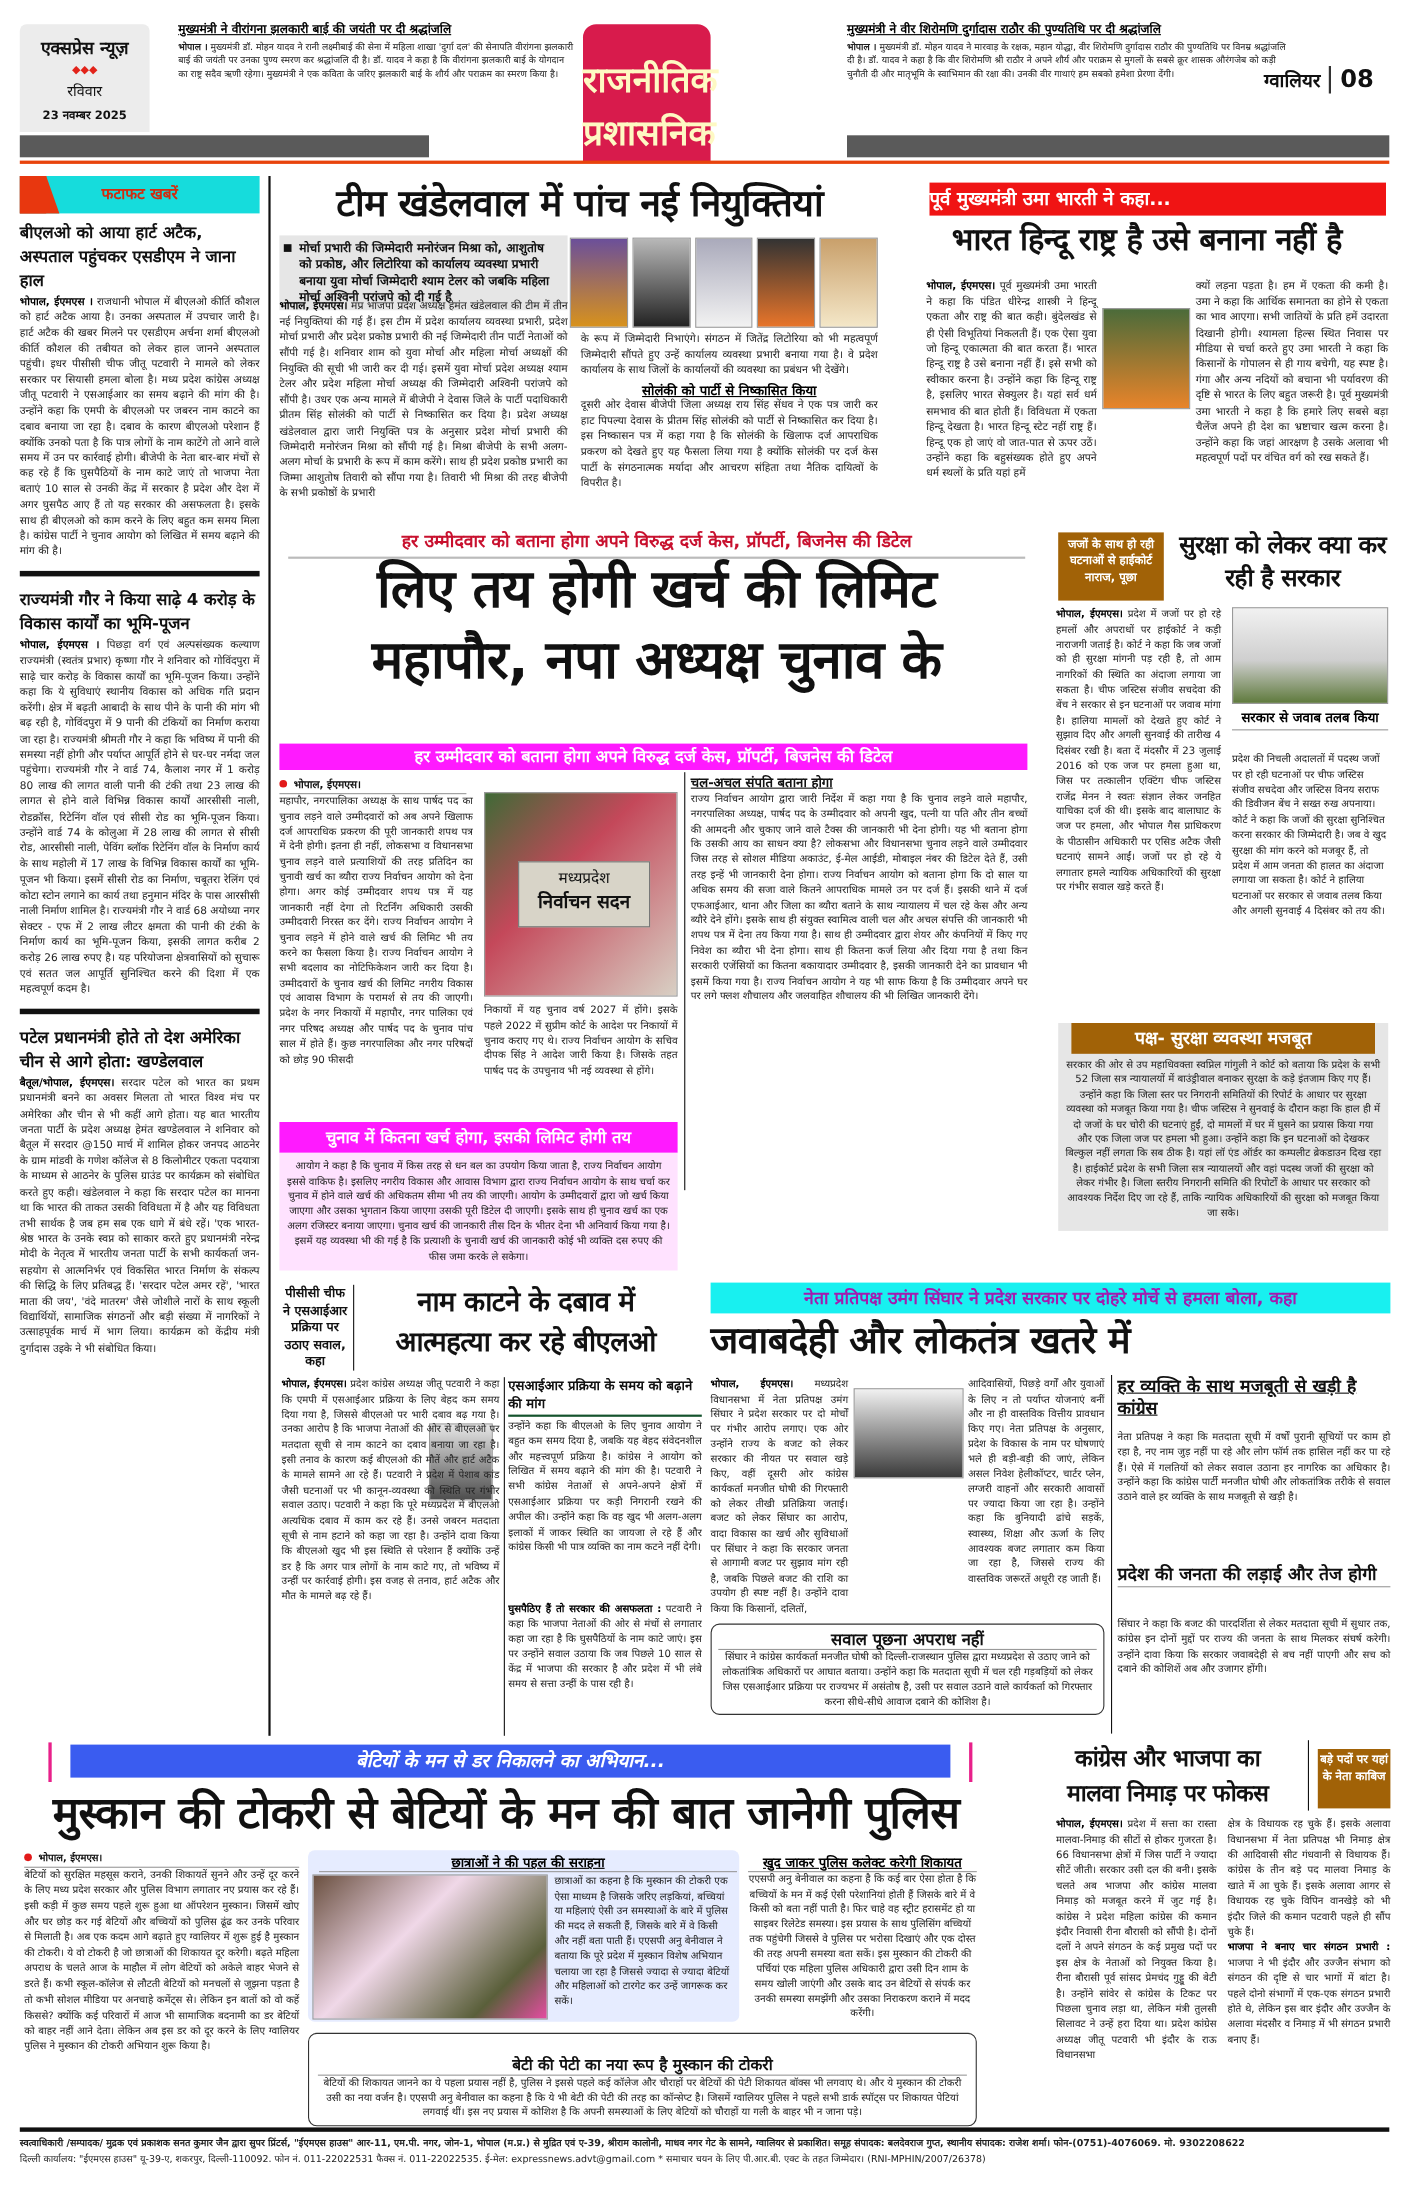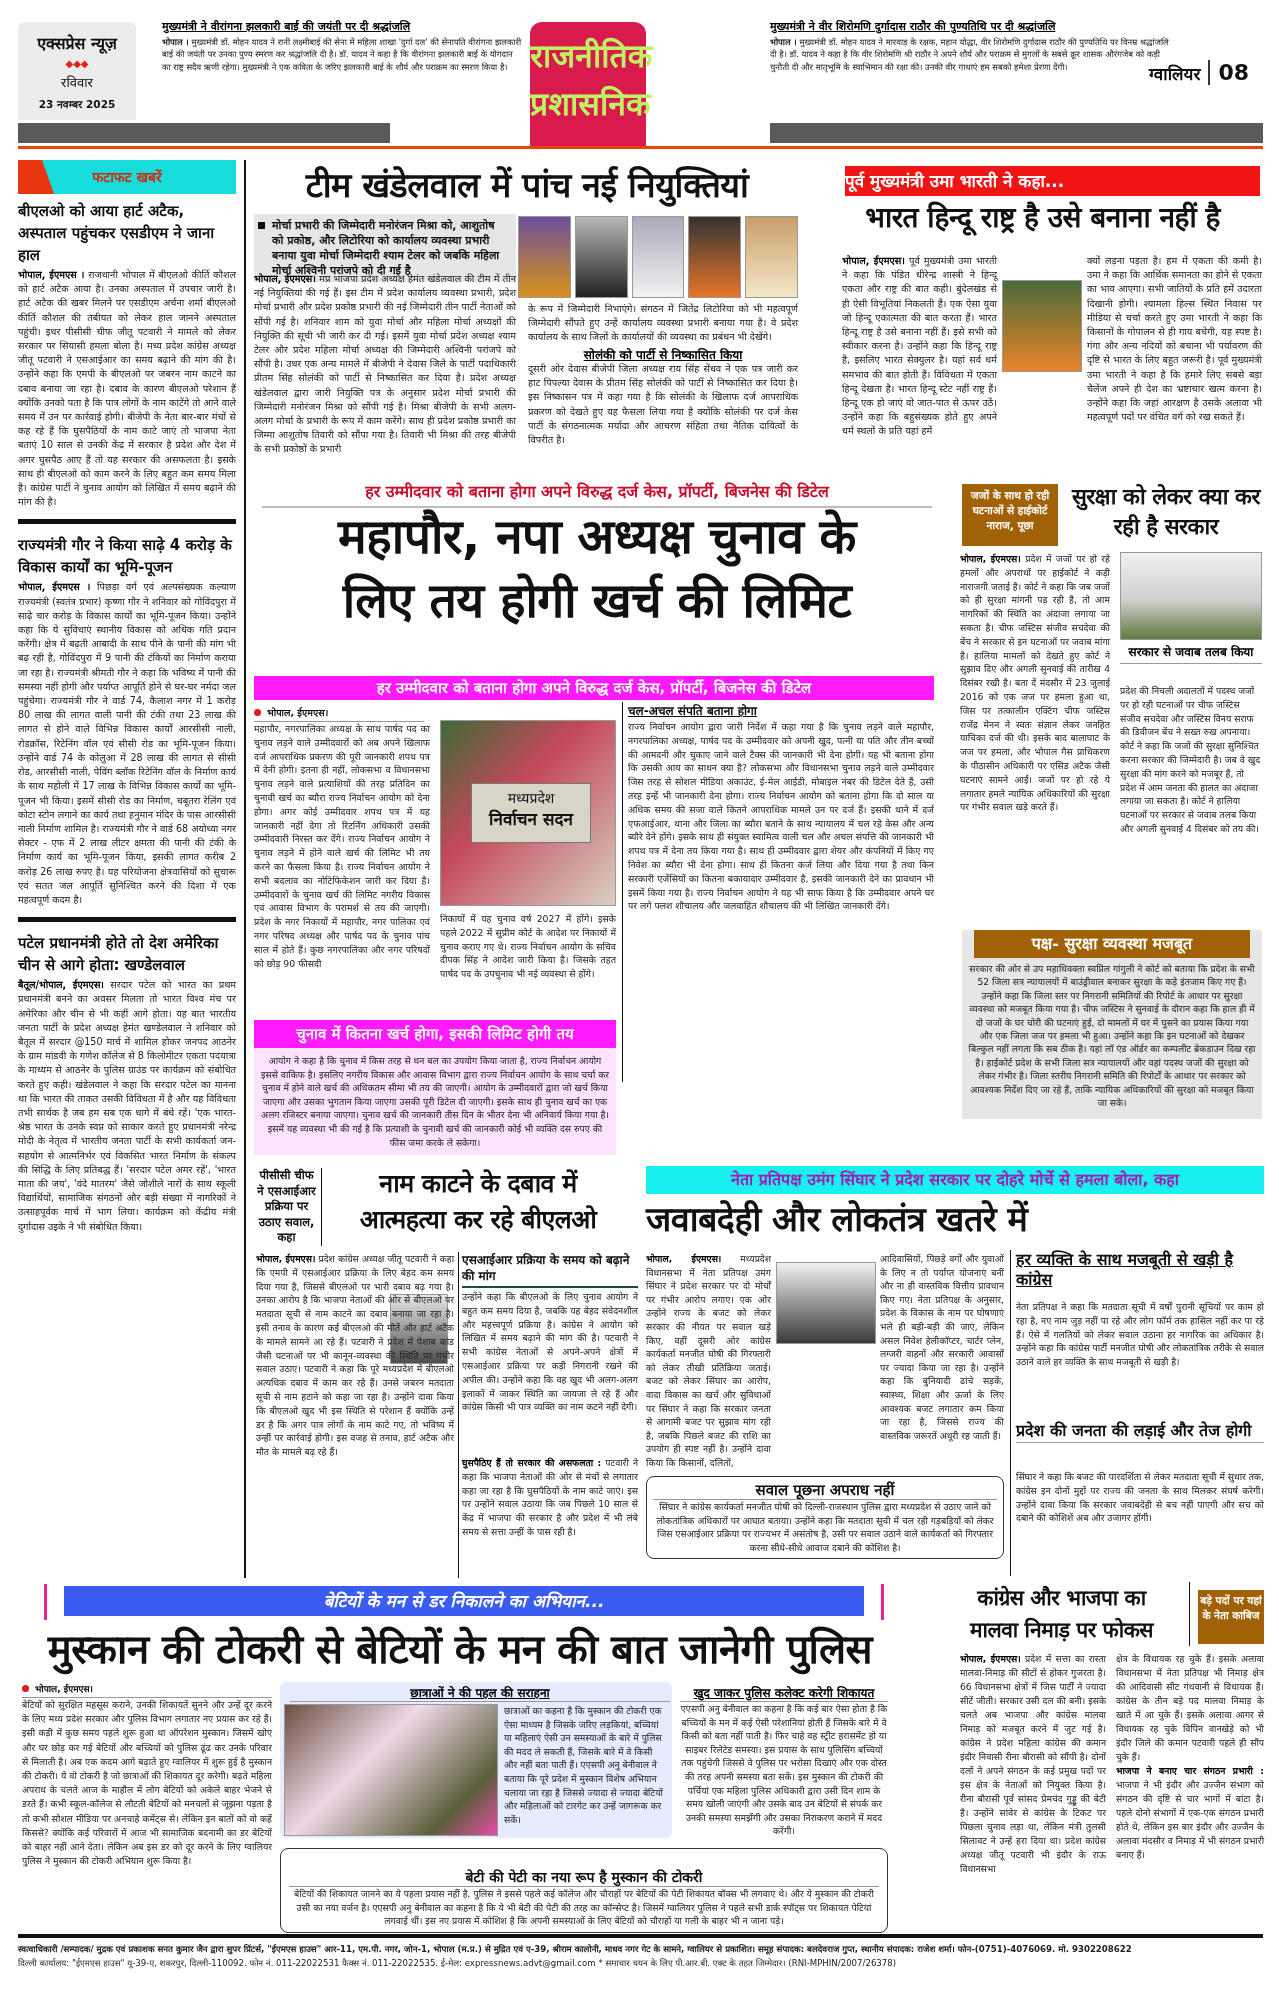--- a/index.html
+++ b/index.html
@@ -10,21 +10,21 @@
 
 .mast-date{left:18px;top:22px;width:118px;height:98px;background:#ececec;border-radius:6px 6px 0 0;text-align:center;padding-top:10px}
 .mast-brand{font-size:16px;font-weight:bold;color:#111}
 .mast-diamond{color:#e2231a;font-size:10px;margin:4px 0}
 .mast-day{font-size:13px}
 .mast-datestr{font-size:10.5px;font-weight:bold;margin-top:6px}
 .mast-bar{top:123px;height:20px;background:#5a5a5a}
 .mast-line{left:18px;top:146px;width:1245px;height:3px;background:#e8430c}
 .brief-head{font-size:11px;font-weight:bold;text-decoration:underline;color:#000;margin-bottom:3px}
 .brief-body{font-size:8.4px;line-height:12.4px;color:#222}
-.section-box{left:530px;top:22px;width:110px;height:126px;background:#d81b4c;border-radius:12px 12px 0 0;color:#bef264;font-weight:bold;font-size:32px;line-height:48px;text-align:center;padding-top:10px;width:116px}
+.section-box{left:530px;top:22px;width:110px;height:126px;background:#d81b4c;border-radius:12px 12px 0 0;color:#fef9c3;font-weight:bold;font-size:32px;line-height:48px;text-align:center;padding-top:27px;width:116px}
 .city{right:30px;top:60px;font-size:17px;font-weight:bold}
 .city .pg{border-left:2px solid #333;padding-left:8px;margin-left:8px;font-size:22px}
 
 .col-left{left:18px;top:160px;width:218px}
 .fatafat{height:34px;background:#16dcdc;position:relative;color:#d42a0e;font-weight:bold;font-size:14px;text-align:center;line-height:34px}
 .fatafat:before{content:"";position:absolute;left:0;top:0;border-left:24px solid #e8370f;border-right:12px solid transparent;height:0;border-bottom:34px solid #e8370f;border-right-color:transparent;width:0}
 .story-head{font-size:15px;font-weight:bold;line-height:22px;margin:6px 0 2px;color:#111}
 .rule-thick{height:5px;background:#111;margin:10px 0}
 .vline{background:#111;width:1.5px}
 
@@ -106,22 +106,22 @@
 <div class="abs body-text" style="left:528px;top:362px;width:270px">दूसरी ओर देवास बीजेपी जिला अध्यक्ष राय सिंह सेंधव ने एक पत्र जारी कर हाट पिपल्या देवास के प्रीतम सिंह सोलंकी को पार्टी से निष्कासित कर दिया है। इस निष्कासन पत्र में कहा गया है कि सोलंकी के खिलाफ दर्ज आपराधिक प्रकरण को देखते हुए यह फैसला लिया गया है क्योंकि सोलंकी पर दर्ज केस पार्टी के संगठनात्मक मर्यादा और आचरण संहिता तथा नैतिक दायित्वों के विपरीत है।</div>
 
 <div class="abs kicker-red" style="left:845px;top:166px;width:415px;height:30px;line-height:30px;font-size:17px">पूर्व मुख्यमंत्री उमा भारती ने कहा...</div>
 <div class="abs h1" style="left:820px;top:198px;width:445px;font-size:28px;line-height:40px;text-align:center">भारत हिन्दू राष्ट्र है उसे बनाना नहीं है</div>
 <div class="abs photo" style="left:1002px;top:280px;width:80px;height:92px;background:linear-gradient(180deg,#4b6b3a,#e8842a)"></div>
 <div class="abs body-text" style="left:842px;top:254px;width:155px"><b>भोपाल, ईएमएस।</b> <span>पूर्व मुख्यमंत्री उमा भारती ने कहा कि पंडित धीरेन्द्र शास्त्री ने हिन्दू एकता और राष्ट्र की बात कही। बुंदेलखंड से ही ऐसी विभूतियां निकलती हैं। एक ऐसा युवा जो हिन्दू एकात्मता की बात करता हैं। भारत हिन्दू राष्ट्र है उसे बनाना नहीं हैं। इसे सभी को स्वीकार करना है। उन्होंने कहा कि हिन्दू राष्ट्र है, इसलिए भारत सेक्युलर है। यहां सर्व धर्म समभाव की बात होती हैं। विविधता में एकता हिन्दू देखता है। भारत हिन्दू स्टेट नहीं राष्ट्र हैं। हिन्दू एक हो जाएं वो जात-पात से ऊपर उठें। उन्होंने कहा कि बहुसंख्यक होते हुए अपने धर्म स्थलों के प्रति यहां हमें</span></div>
 <div class="abs body-text" style="left:1087px;top:254px;width:175px">क्यों लड़ना पड़ता है। हम में एकता की कमी है। उमा ने कहा कि आर्थिक समानता का होने से एकता का भाव आएगा। सभी जातियों के प्रति हमें उदारता दिखानी होगी। श्यामला हिल्स स्थित निवास पर मीडिया से चर्चा करते हुए उमा भारती ने कहा कि किसानों के गोपालन से ही गाय बचेगी, यह स्पष्ट है। गंगा और अन्य नदियों को बचाना भी पर्यावरण की दृष्टि से भारत के लिए बहुत जरूरी है। पूर्व मुख्यमंत्री उमा भारती ने कहा है कि हमारे लिए सबसे बड़ा चैलेंज अपने ही देश का भ्रष्टाचार खत्म करना है। उन्होंने कहा कि जहां आरक्षण है उसके अलावा भी महत्वपूर्ण पदों पर वंचित वर्ग को रख सकते हैं।</div>
 
 <div class="abs" style="left:262px;top:480px;width:670px;font-size:16px;font-weight:bold;color:#c8102e;text-align:center;border-bottom:2px solid #bbb;padding-bottom:4px">हर उम्मीदवार को बताना होगा अपने विरुद्ध दर्ज केस, प्रॉपर्टी, बिजनेस की डिटेल</div>
 <div class="abs h1" style="left:262px;top:504px;width:670px;font-size:48px;line-height:64px;text-align:center">
+  <div>लिए तय होगी खर्च की लिमिट</div>
   <div>महापौर, नपा अध्यक्ष चुनाव के</div>
-  <div>लिए तय होगी खर्च की लिमिट</div>
 </div>
 <div class="abs kicker-mag" style="left:254px;top:676px;width:680px;height:24px;line-height:24px;font-size:15px">हर उम्मीदवार को बताना होगा अपने विरुद्ध दर्ज केस, प्रॉपर्टी, बिजनेस की डिटेल</div>
 <div class="abs" style="left:254px;top:706px;width:170px;font-size:9.5px;font-weight:bold;border-bottom:1px solid #999;padding-bottom:2px"><span class="bullet-red"></span><span>भोपाल, ईएमएस।</span></div>
 <div class="abs body-text" style="left:254px;top:722px;width:176px;font-size:9.3px;line-height:13.8px">महापौर, नगरपालिका अध्यक्ष के साथ पार्षद पद का चुनाव लड़ने वाले उम्मीदवारों को अब अपने खिलाफ दर्ज आपराधिक प्रकरण की पूरी जानकारी शपथ पत्र में देनी होगी। इतना ही नहीं, लोकसभा व विधानसभा चुनाव लड़ने वाले प्रत्याशियों की तरह प्रतिदिन का चुनावी खर्च का ब्यौरा राज्य निर्वाचन आयोग को देना होगा। अगर कोई उम्मीदवार शपथ पत्र में यह जानकारी नहीं देगा तो रिटर्निंग अधिकारी उसकी उम्मीदवारी निरस्त कर देंगे। राज्य निर्वाचन आयोग ने चुनाव लड़ने में होने वाले खर्च की लिमिट भी तय करने का फैसला किया है। राज्य निर्वाचन आयोग ने सभी बदलाव का नोटिफिकेशन जारी कर दिया है। उम्मीदवारों के चुनाव खर्च की लिमिट नगरीय विकास एवं आवास विभाग के परामर्श से तय की जाएगी। प्रदेश के नगर निकायों में महापौर, नगर पालिका एवं नगर परिषद अध्यक्ष और पार्षद पद के चुनाव पांच साल में होते हैं। कुछ नगरपालिका और नगर परिषदों को छोड़ 90 फीसदी</div>
 <div class="abs photo" style="left:440px;top:720px;width:176px;height:186px;background:linear-gradient(135deg,#3f6a36 0%,#c4485a 40%,#d8d0c4 100%)">
   <div style="position:absolute;left:30px;top:62px;width:120px;height:60px;background:#d8d4c8;border:1px solid #777;text-align:center;padding-top:4px">
     <div style="font-size:14px">मध्यप्रदेश</div>
     <div style="font-size:17px;font-weight:bold">निर्वाचन सदन</div>
   </div>
 </div>

